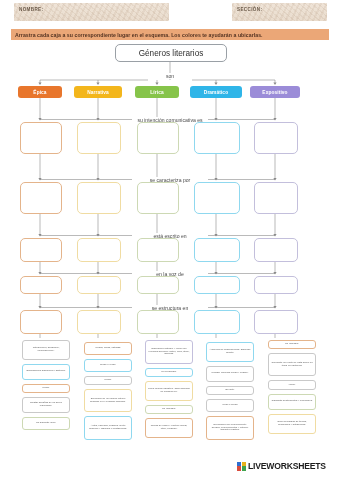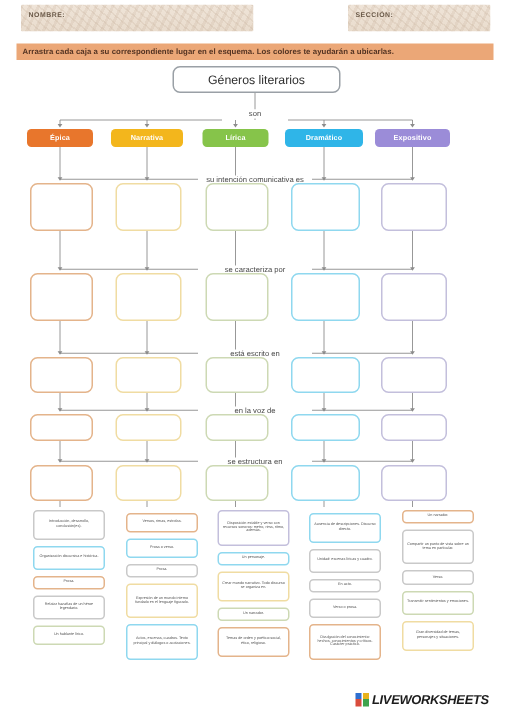--- a/index.html
+++ b/index.html
@@ -68,21 +68,21 @@
   .bank{position:absolute;top:332px;left:0;width:340px;height:128px;}
   .wcard{
     position:absolute;border-radius:3px;background:#fff;border:1px solid #ccc;
     display:flex;align-items:center;justify-content:center;
     padding:1px 2px;box-sizing:border-box;
     font-size:2.5px;line-height:1.18;text-align:center;color:#555;
     overflow:hidden;
   }
   
   .logo{
-    position:absolute;left:237px;top:461px;display:flex;align-items:center;gap:2px;font-style:italic;
+    position:absolute;left:237px;top:461px;display:flex;align-items:center;gap:2px;
   }
   .logo-mark{
     width:9px;height:9px;display:grid;
     grid-template-columns:1fr 1fr;grid-template-rows:1fr 1fr;gap:.7px;
   }
   .logo-mark i{display:block;}
   .logo-text{font-size:8.6px;font-weight:700;color:#1c1c1c;letter-spacing:-.2px;}
 </style>
 </head>
 <body>

